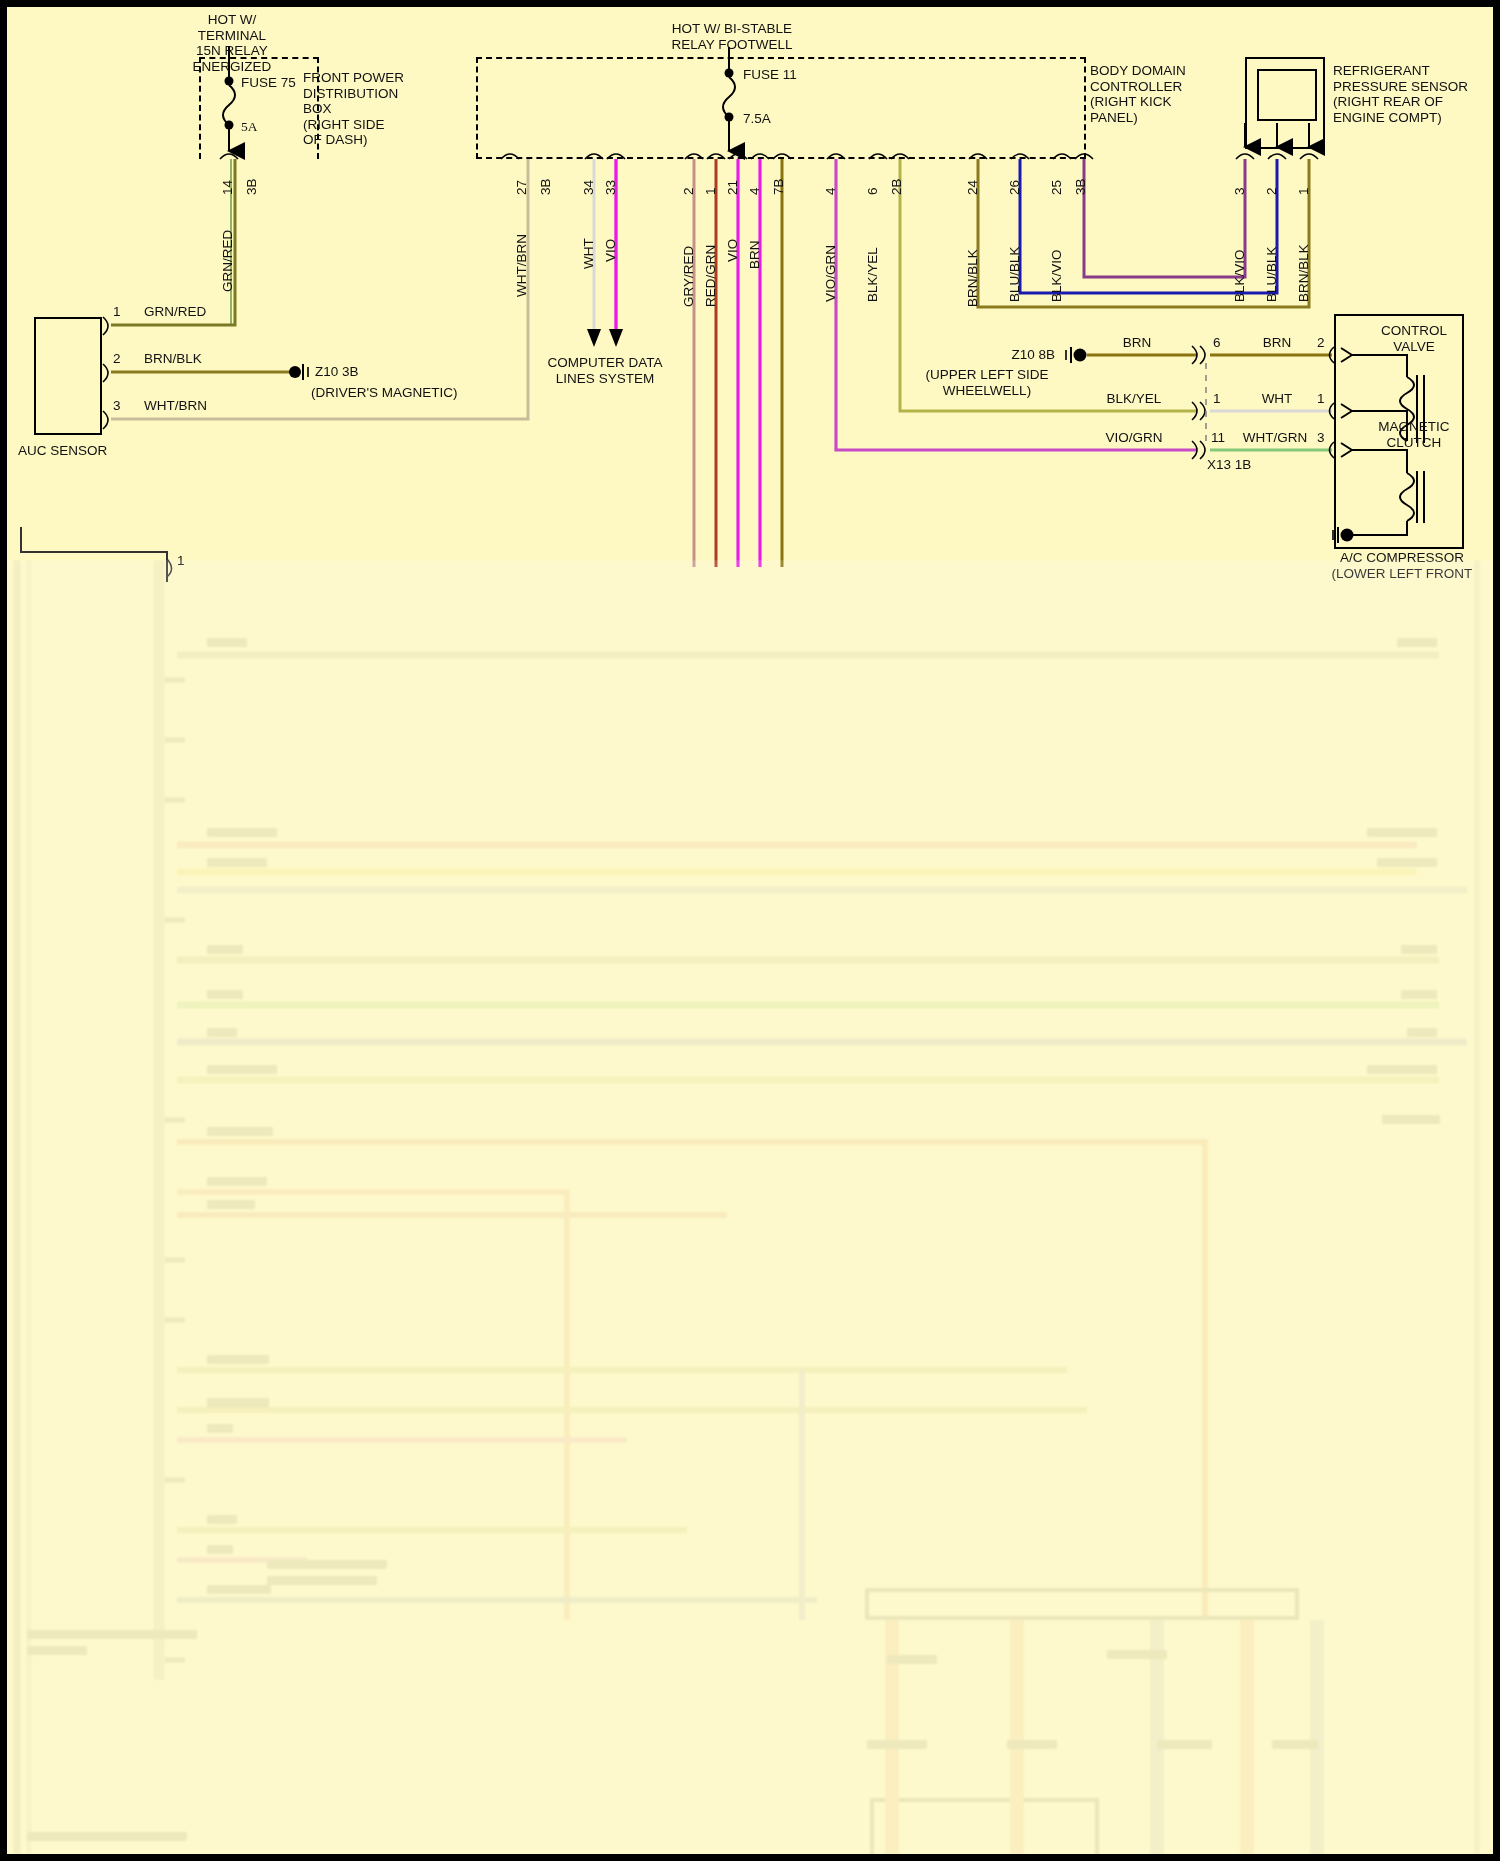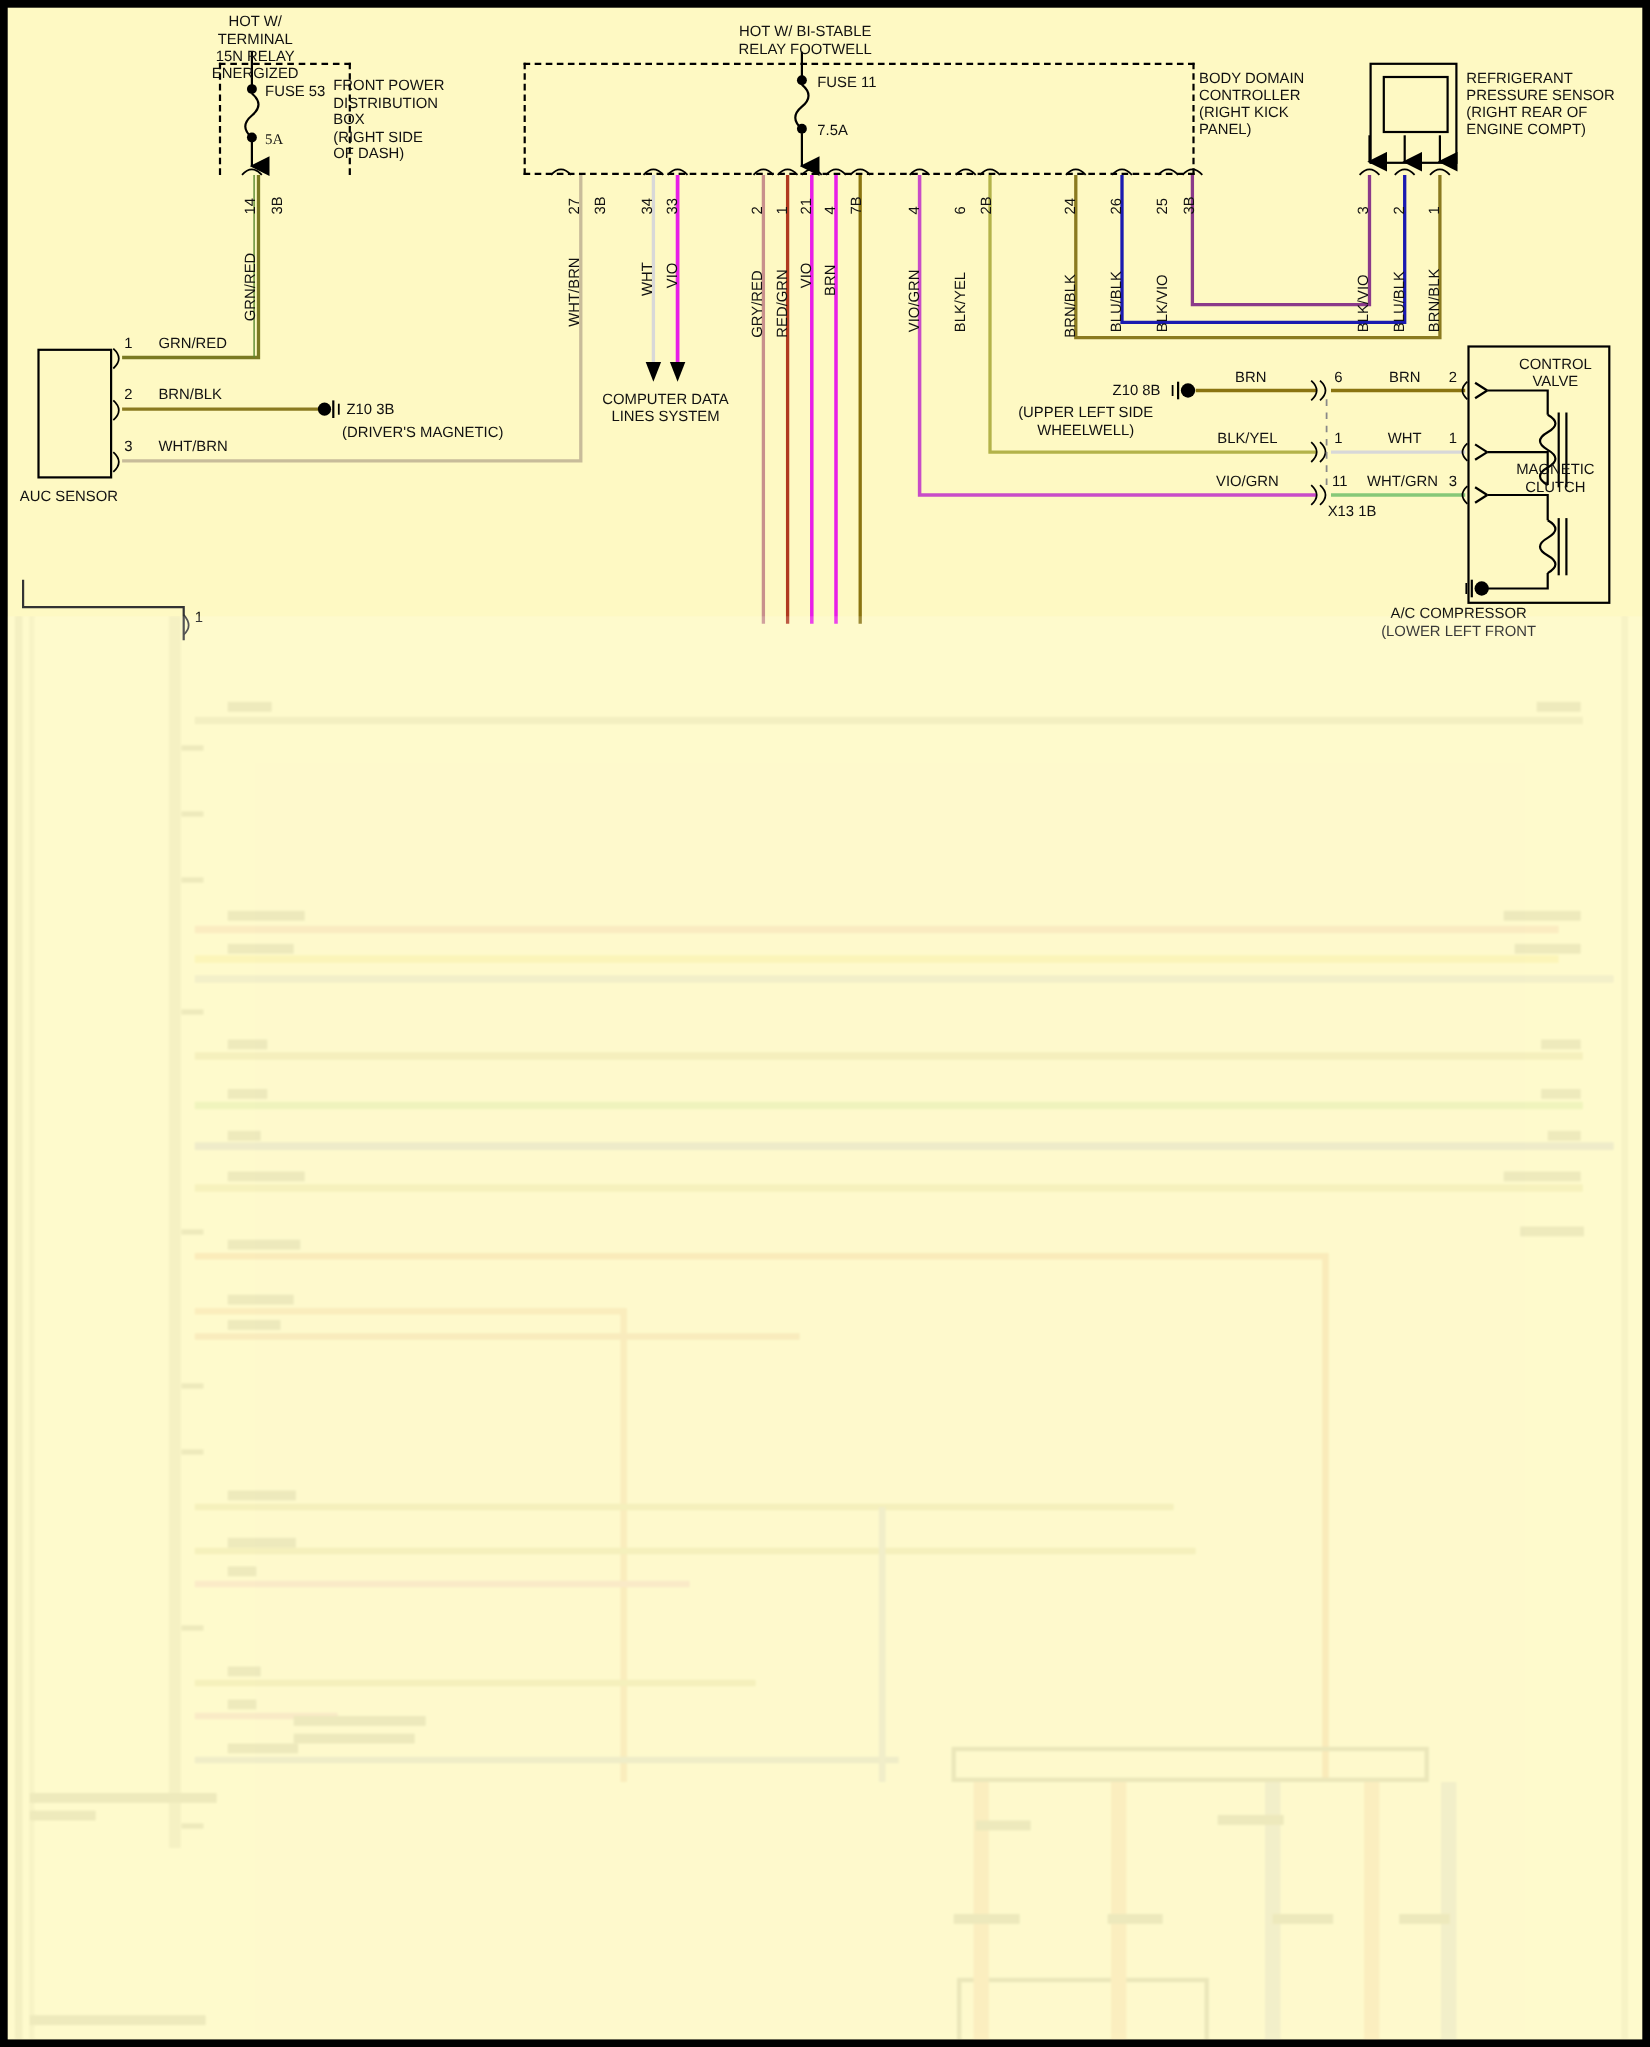--- a/index.html
+++ b/index.html
@@ -182,21 +182,21 @@
     </svg>
 
     <div class="t tc" style="left:145px;top:5px;width:160px;">HOT W/
 TERMINAL
 15N RELAY
 ENERGIZED</div>
 
     <div class="t tc" style="left:620px;top:14px;width:210px;">HOT W/ BI-STABLE
 RELAY FOOTWELL</div>
 
-    <div class="t" style="left:234px;top:68px;">FUSE 53</div>
+    <div class="t" style="left:234px;top:68px;">FUSE 75</div>
     <div class="t" style="left:234px;top:112px;font-family:Liberation Serif, serif;">5A</div>
 
     <div class="t" style="left:296px;top:63px;width:140px;">FRONT POWER
 DISTRIBUTION
 BOX
 (RIGHT SIDE
 OF DASH)</div>
 
     <div class="t" style="left:736px;top:60px;">FUSE 11</div>
     <div class="t" style="left:736px;top:104px;">7.5A</div>
@@ -213,21 +213,21 @@
 
     <div class="t" style="left:11px;top:436px;">AUC SENSOR</div>
 
     <div class="t tc" style="left:508px;top:348px;width:180px;">COMPUTER DATA
 LINES SYSTEM</div>
 
     <div class="t tc" style="left:1352px;top:316px;width:110px;">CONTROL
 VALVE</div>
     <div class="t tc" style="left:1352px;top:412px;width:110px;">MAGNETIC
 CLUTCH</div>
-    <div class="t tc" style="left:1224px;top:543px;width:190px;">A/C COMPRESSOR
+    <div class="t tc" style="left:1300px;top:543px;width:190px;">A/C COMPRESSOR
 (LOWER LEFT FRONT</div>
 
     <div class="t" style="left:308px;top:357px;">Z10 3B</div>
     <div class="t" style="left:304px;top:378px;">(DRIVER'S MAGNETIC)</div>
 
     <div class="t tr" style="left:900px;top:340px;width:148px;">Z10 8B</div>
     <div class="t tc" style="left:890px;top:360px;width:180px;">(UPPER LEFT SIDE
 WHEELWELL)</div>
 
     <div class="t" style="left:1200px;top:450px;">X13 1B</div>

